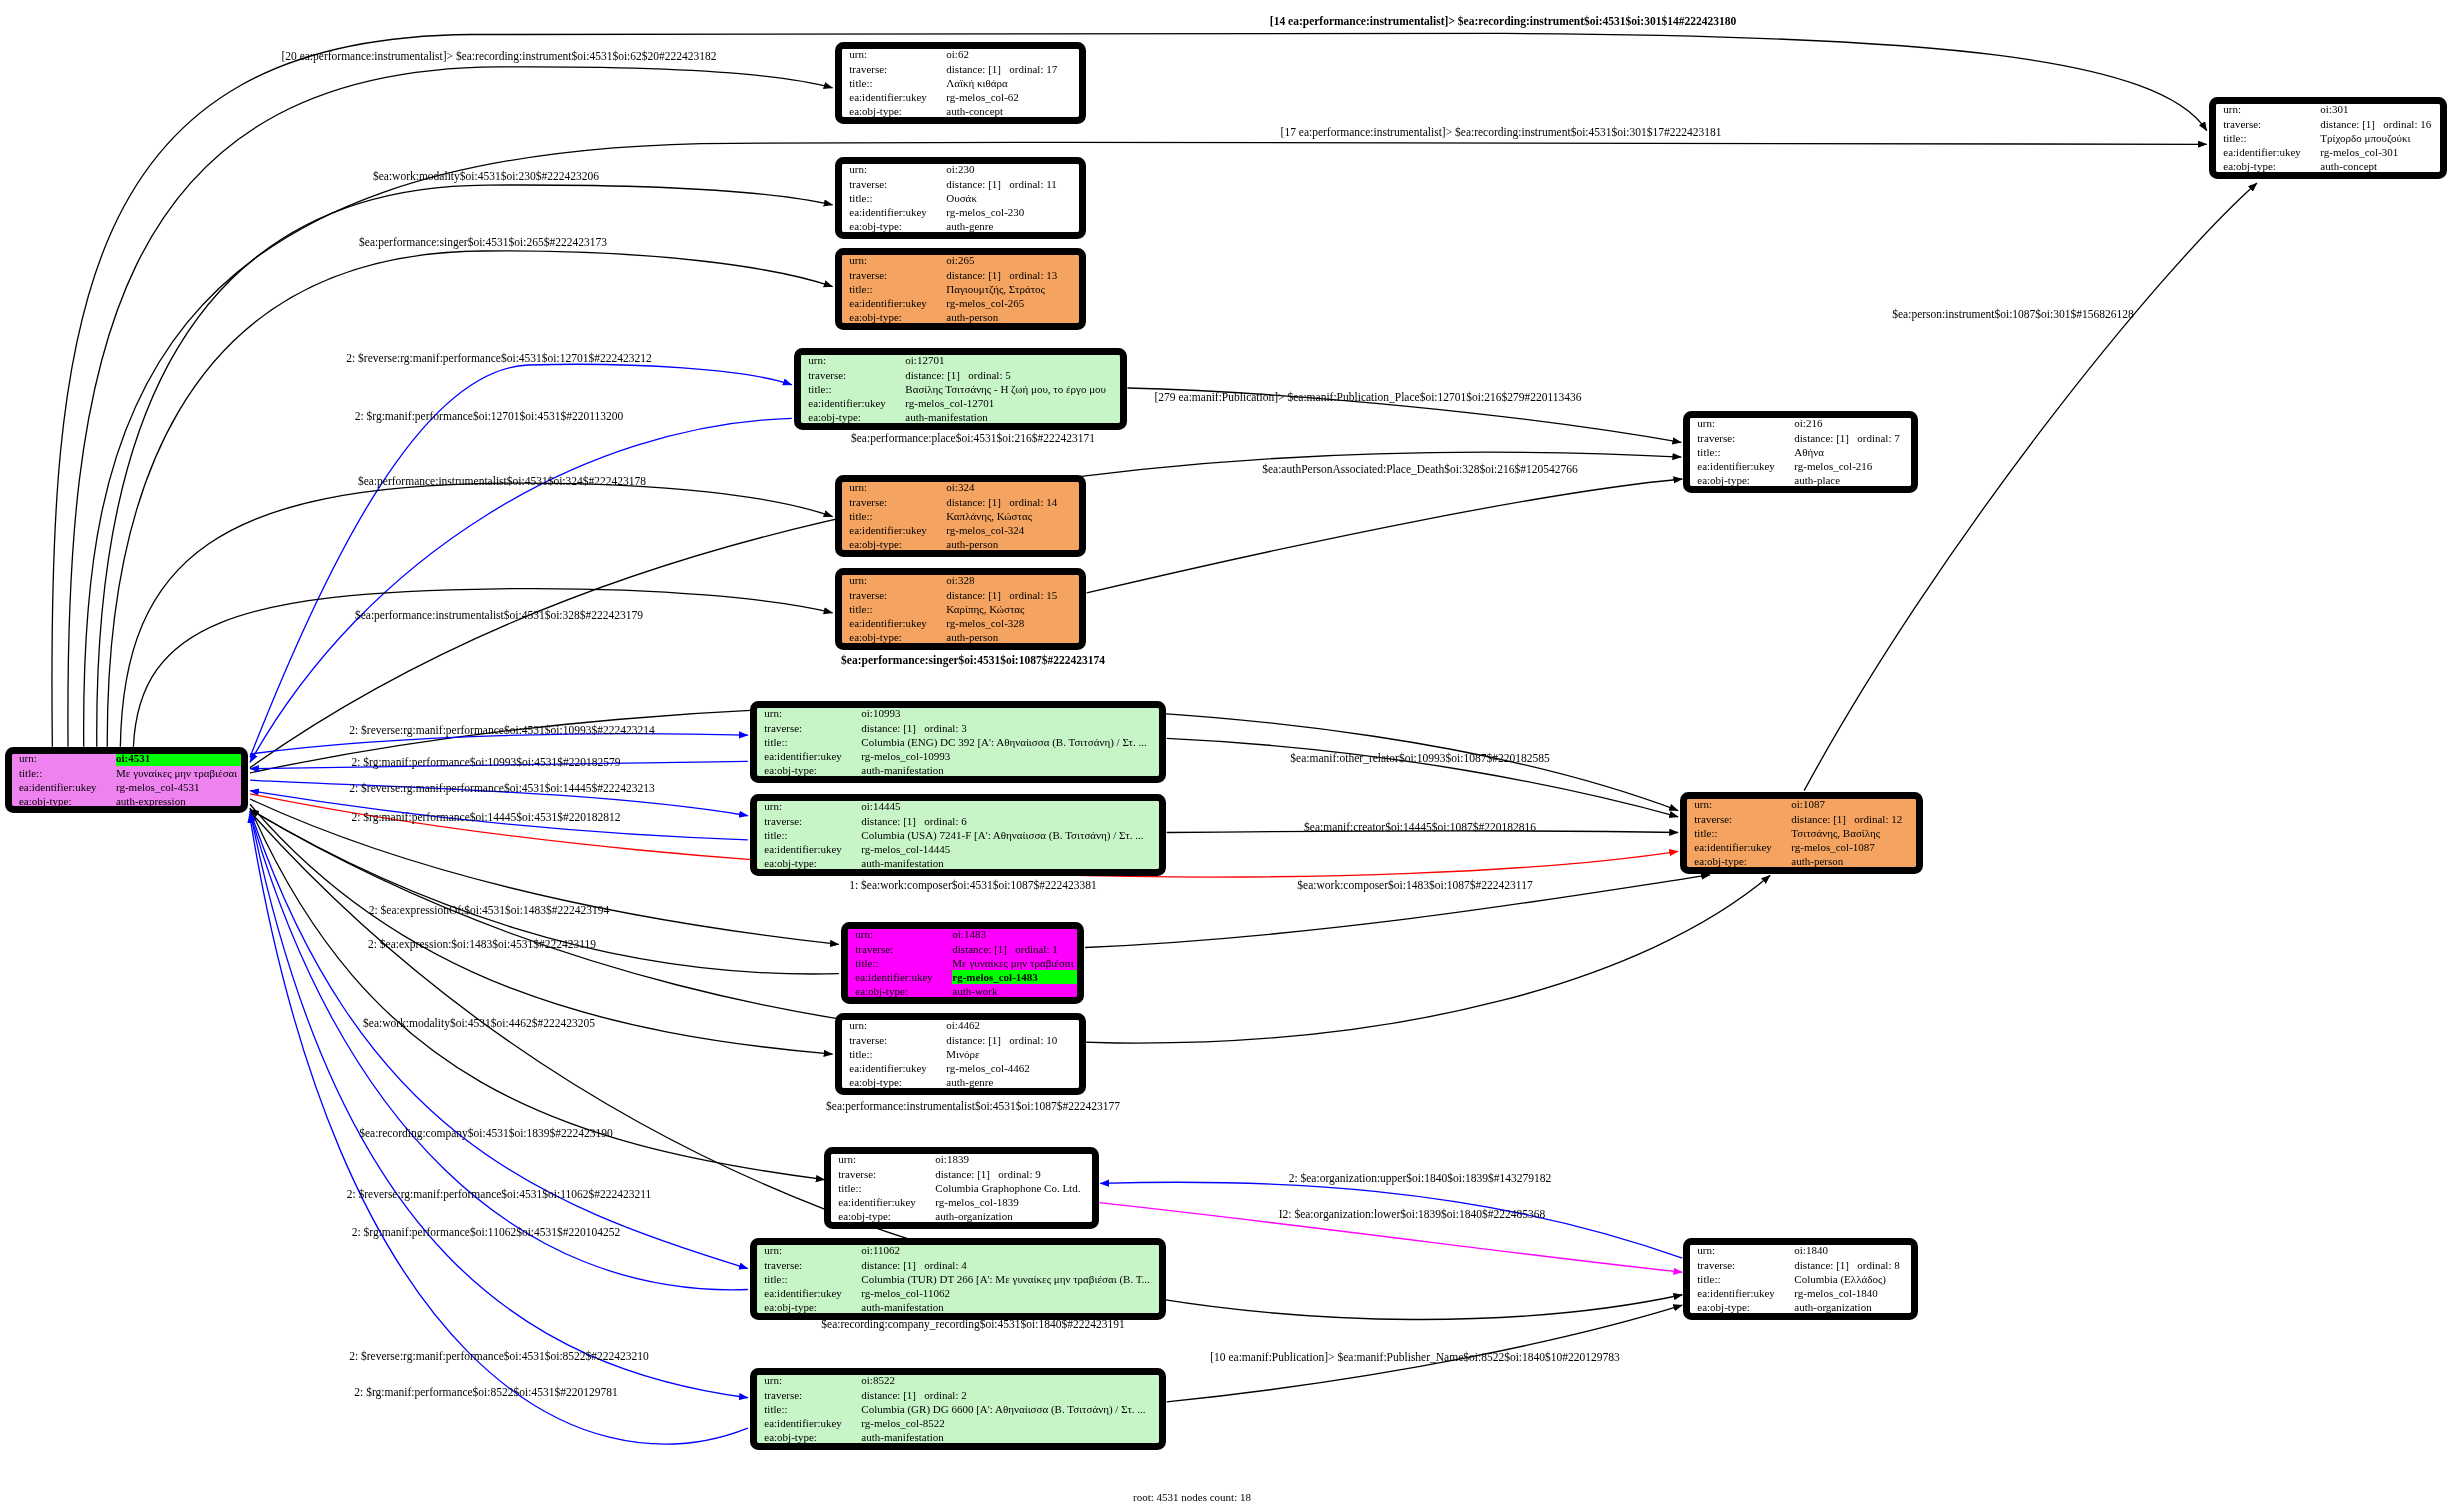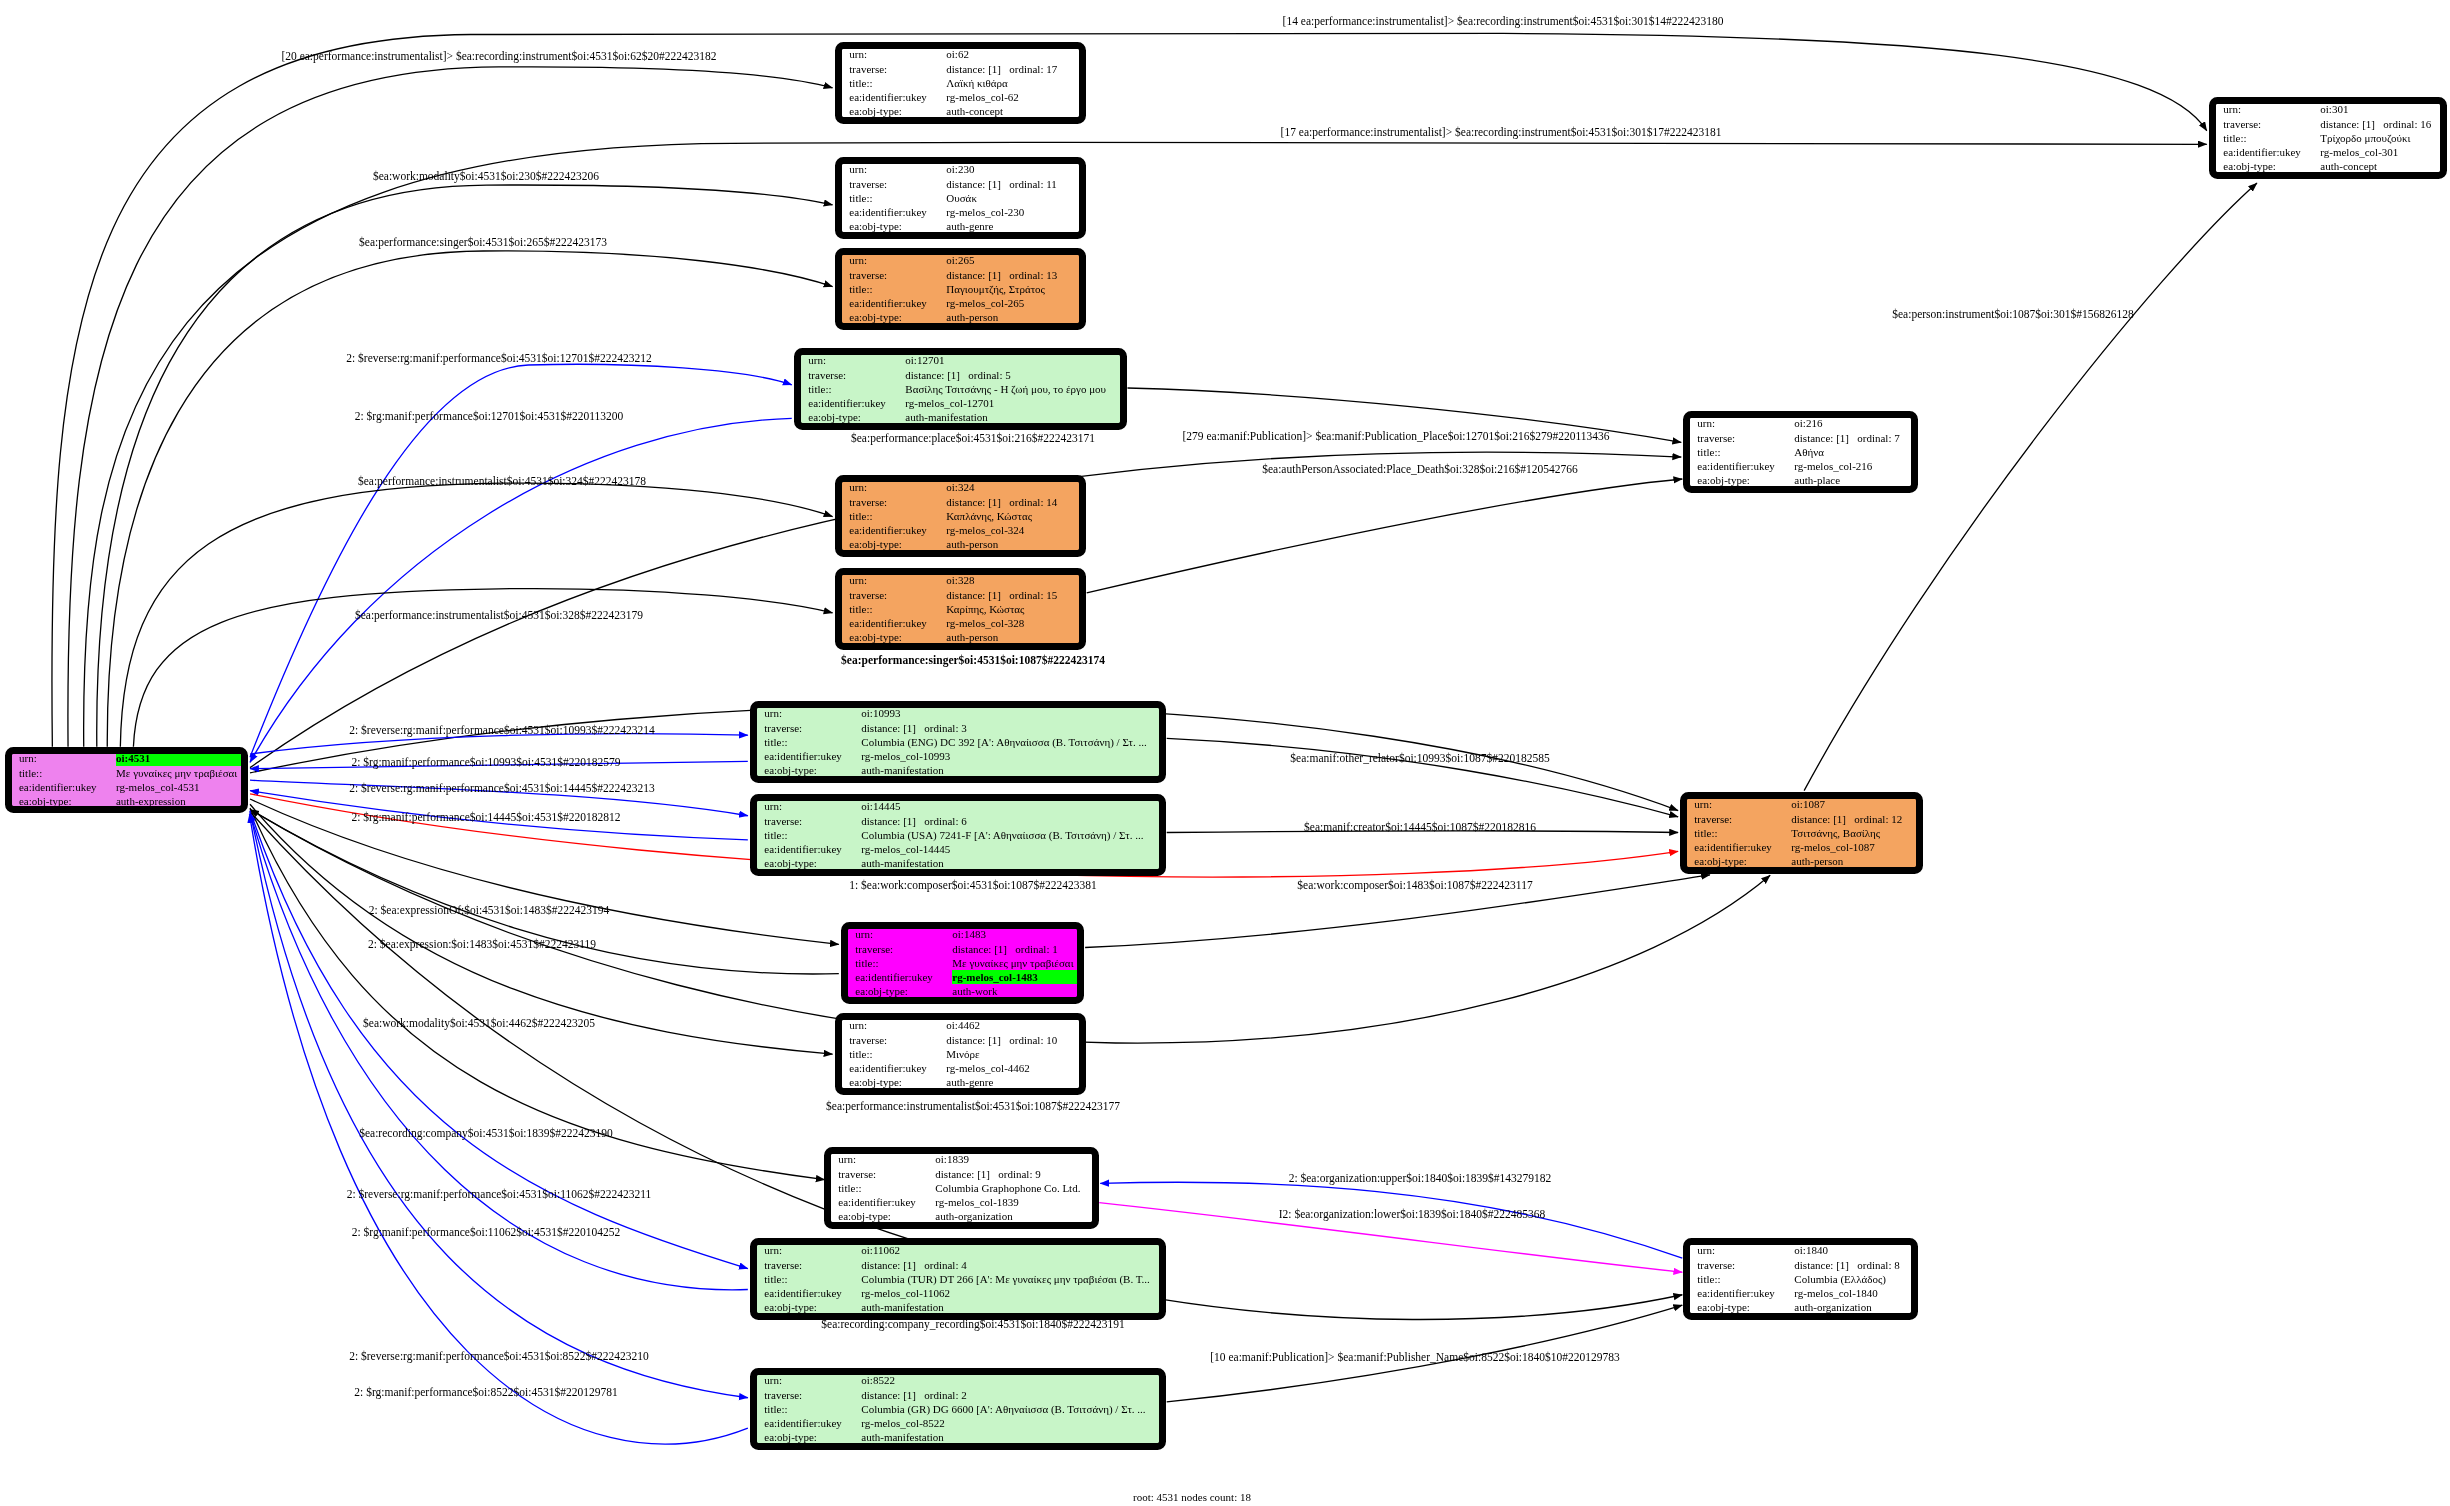--- a/index.html
+++ b/index.html
@@ -475,28 +475,28 @@
           <span class="lbl">ea:identifier:ukey</span>
           <span class="val">rg-melos_col-8522</span>
         </div>
         <div class="row">
           <span class="lbl">ea:obj-type:</span>
           <span class="val">auth-manifestation</span>
         </div>
       </div>
     </div>
   <div id="edge-labels">
-      <div class="edge-label" style="left: 1503px; top: 21px;">[14 ea:performance:instrumentalist]&gt; $ea:recording:instrument$oi:4531$oi:301$14#222423180</div>
+      <div class="edge-label" style="left: 1503px; top: 21px; font-weight: bold;">[14 ea:performance:instrumentalist]&gt; $ea:recording:instrument$oi:4531$oi:301$14#222423180</div>
       <div class="edge-label" style="left: 499px; top: 56px;">[20 ea:performance:instrumentalist]&gt; $ea:recording:instrument$oi:4531$oi:62$20#222423182</div>
       <div class="edge-label" style="left: 1501px; top: 132px;">[17 ea:performance:instrumentalist]&gt; $ea:recording:instrument$oi:4531$oi:301$17#222423181</div>
       <div class="edge-label" style="left: 486px; top: 176px;">$ea:work:modality$oi:4531$oi:230$#222423206</div>
       <div class="edge-label" style="left: 483px; top: 242px;">$ea:performance:singer$oi:4531$oi:265$#222423173</div>
       <div class="edge-label" style="left: 499px; top: 358px;">2: $reverse:rg:manif:performance$oi:4531$oi:12701$#222423212</div>
       <div class="edge-label" style="left: 489px; top: 416px;">2: $rg:manif:performance$oi:12701$oi:4531$#220113200</div>
-      <div class="edge-label" style="left: 1396px; top: 397px; margin-top: 39px;">[279 ea:manif:Publication]&gt; $ea:manif:Publication_Place$oi:12701$oi:216$279#220113436</div>
+      <div class="edge-label" style="left: 1368px; top: 397px;">[279 ea:manif:Publication]&gt; $ea:manif:Publication_Place$oi:12701$oi:216$279#220113436</div>
       <div class="edge-label" style="left: 973px; top: 438px;">$ea:performance:place$oi:4531$oi:216$#222423171</div>
       <div class="edge-label" style="left: 1420px; top: 469px;">$ea:authPersonAssociated:Place_Death$oi:328$oi:216$#120542766</div>
       <div class="edge-label" style="left: 502px; top: 481px;">$ea:performance:instrumentalist$oi:4531$oi:324$#222423178</div>
       <div class="edge-label" style="left: 499px; top: 587px; margin-top: 28px;">$ea:performance:instrumentalist$oi:4531$oi:328$#222423179</div>
       <div class="edge-label" style="left: 973px; top: 660px; font-weight: bold;">$ea:performance:singer$oi:4531$oi:1087$#222423174</div>
       <div class="edge-label" style="left: 502px; top: 730px;">2: $reverse:rg:manif:performance$oi:4531$oi:10993$#222423214</div>
       <div class="edge-label" style="left: 486px; top: 762px;">2: $rg:manif:performance$oi:10993$oi:4531$#220182579</div>
       <div class="edge-label" style="left: 502px; top: 788px;">2: $reverse:rg:manif:performance$oi:4531$oi:14445$#222423213</div>
       <div class="edge-label" style="left: 486px; top: 817px;">2: $rg:manif:performance$oi:14445$oi:4531$#220182812</div>
       <div class="edge-label" style="left: 1420px; top: 758px;">$ea:manif:other_relator$oi:10993$oi:1087$#220182585</div>

